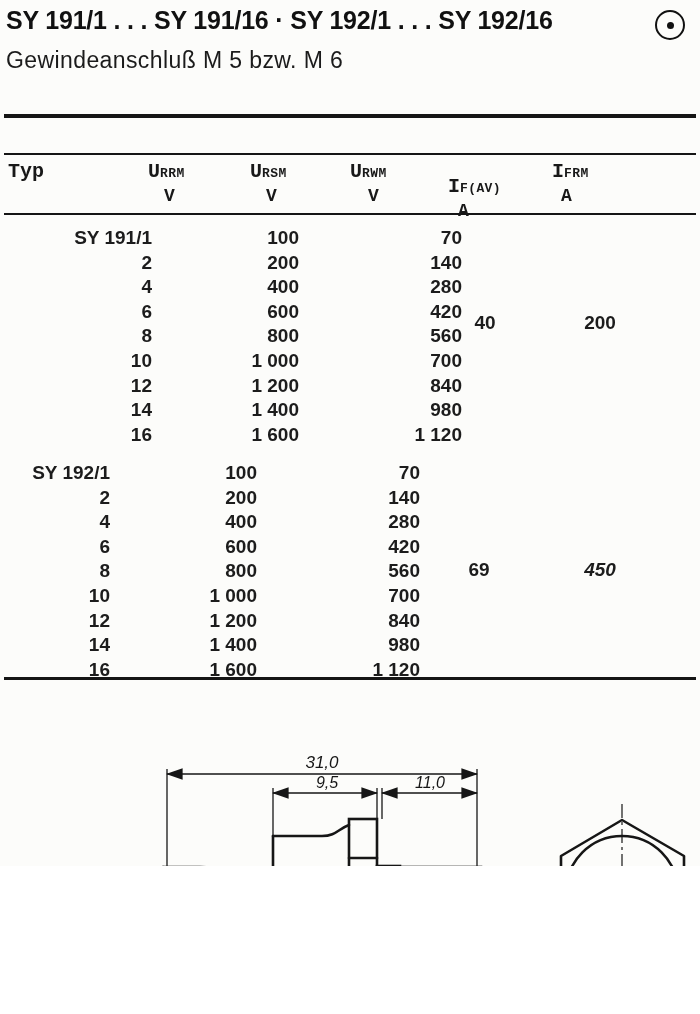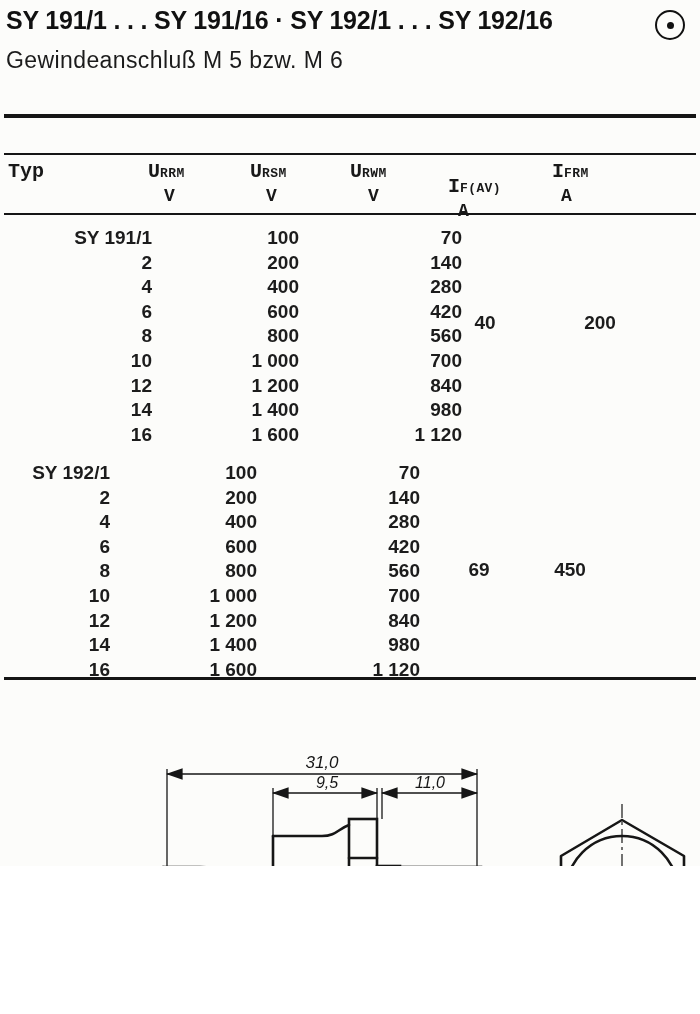--- a/index.html
+++ b/index.html
@@ -54,21 +54,21 @@
     text-align:right; font-size:19px; font-weight:700; color:#1c1c1c;
     white-space:pre; line-height:24.6px;
   }
   .ampval{
     position:absolute; font-size:19px; font-weight:700; color:#1c1c1c;
     width:60px; text-align:center;
   }
   .amp-191-ifav{left:455px; top:312px;}
   .amp-191-ifrm{left:570px; top:312px;}
   .amp-192-ifav{left:449px; top:559px;}
-  .amp-192-ifrm{left:540px; top:559px;}
+  .amp-192-ifrm{left:570px; top:559px;font-style:italic;}
   
   .drawing{position:absolute; left:0; top:740px;}
   .drawing text{
     font-family:"Liberation Sans", sans-serif; font-style:italic;
     font-size:16px; fill:#161616;
   }
   .drawing text.big{font-size:17px;}
 </style>
 </head>
 <body>

